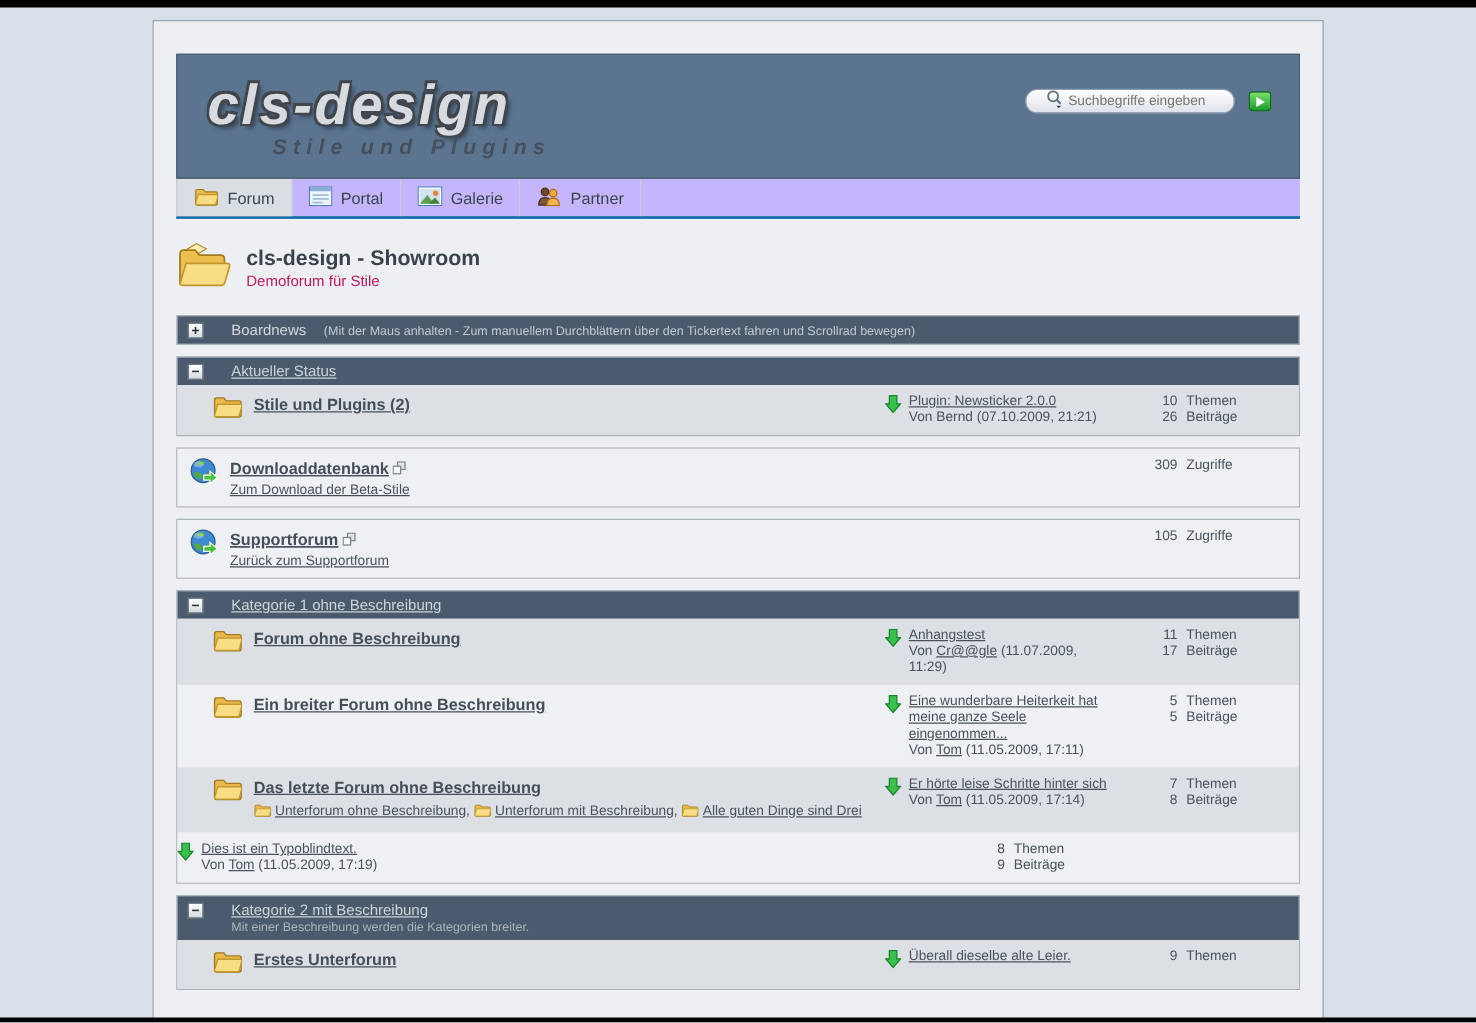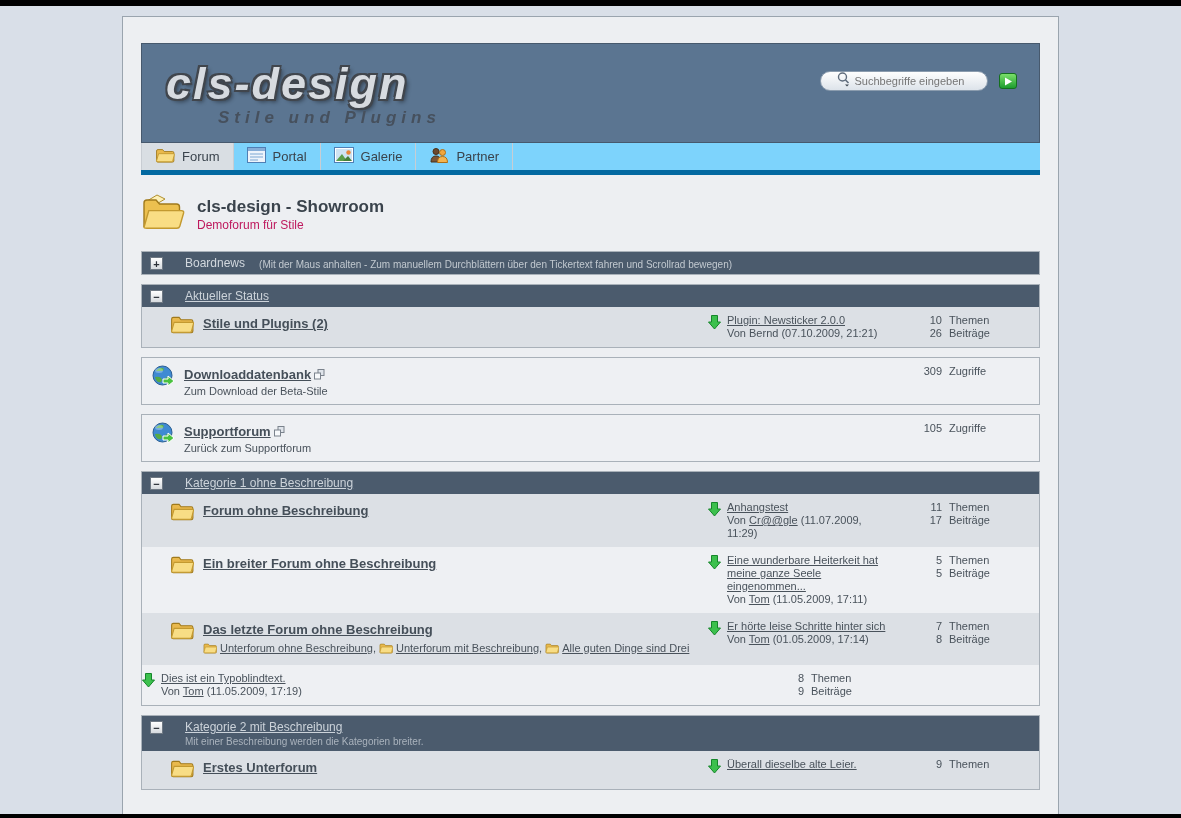--- a/index.html
+++ b/index.html
@@ -55,21 +55,21 @@
     font-family:inherit; font-size:11px; color:#3c454e; width:118px;
   }
   .search-go {
     width:18px; height:16px; border:1px solid #14701e; border-radius:3px;
     background:linear-gradient(#7be06a,#1d9c2e);
     display:flex; align-items:center; justify-content:center; cursor:pointer; padding:0;
   }
 
   
   .tabs {
-    display:flex; background:#7dd3fc; border-bottom:5px solid #0369a1;
+    display:flex; background:#c4b5fd; border-bottom:2px solid #0369a1;
     height:32px; align-items:stretch;
   }
   .tab {
     display:flex; align-items:center; gap:7px; padding:0 13px;
     font-size:13px; color:#3a434c; cursor:pointer;
     border-right:1px solid #c8cdd3;
   }
   .tab.active { background:#d9dee3; border-left:1px solid #c8cdd3; }
 
   
@@ -97,21 +97,21 @@
   .boardnews-hint { font-size:10px; color:#c2c9d0; margin-left:4px; margin-top:2px; }
 
   
   .frow {
     display:grid; grid-template-columns:1fr 183px 138px;
     padding:7px 10px 7px 0; align-items:start;
   }
   .frow.dark { background:#dce0e5; }
   .frow.light { background:#eef0f3; }
   .fmain { display:flex; gap:9px; padding-left:28px; align-items:flex-start; }
-  .fmain.shallow { padding-left:10px; }
+  .fmain.shallow { padding-left:10px;text-decoration:underline; }
   .ficon { flex:0 0 auto; margin-top:0; }
   .fname { font-size:13px; font-weight:bold; color:#454f59; text-decoration:underline; cursor:pointer; }
   .fdesc { font-size:11px; color:#49525b; margin-top:1px; }
   .subforums { font-size:11px; color:#49525b; margin-top:3px; line-height:15px; }
   .subforums .sf { white-space:nowrap; }
   .subforums .sflink { text-decoration:underline; color:#49525b; cursor:pointer; }
   .sficon { vertical-align:-2px; margin-right:3px; }
   .extic { margin-left:3px; vertical-align:-1px; }
 
   .lastpost { display:flex; gap:6px; font-size:11px; color:#49525b; line-height:13px; }
@@ -375,21 +375,21 @@
                 </svg></span><span class="sflink">Alle guten Dinge sind Drei</span>
           </div>
         </div>
       </div>
       <div class="lastpost">
         <span class="lp-arrow"><svg width="13" height="15" viewBox="0 0 13 15">
               <path d="M3.5 0.5 h6 v6.5 h3 L6.5 14 0.5 7 h3z" fill="#3cc04d" stroke="#15862a"></path>
             </svg></span>
         <div>
           <span class="lp-title">Er hörte leise Schritte hinter sich</span>
-          <div class="lp-by"><span>Von</span> <span class="author-link">Tom</span> <span>(01.05.2009, 17:14)</span></div>
+          <div class="lp-by"><span>Von</span> <span class="author-link">Tom</span> <span>(11.05.2009, 17:14)</span></div>
         </div>
       </div>
       <div class="stats">
         <span class="num">7</span>
           <span>Themen</span>
         <span class="num">8</span>
           <span>Beiträge</span>
       </div>
     </div>
 

